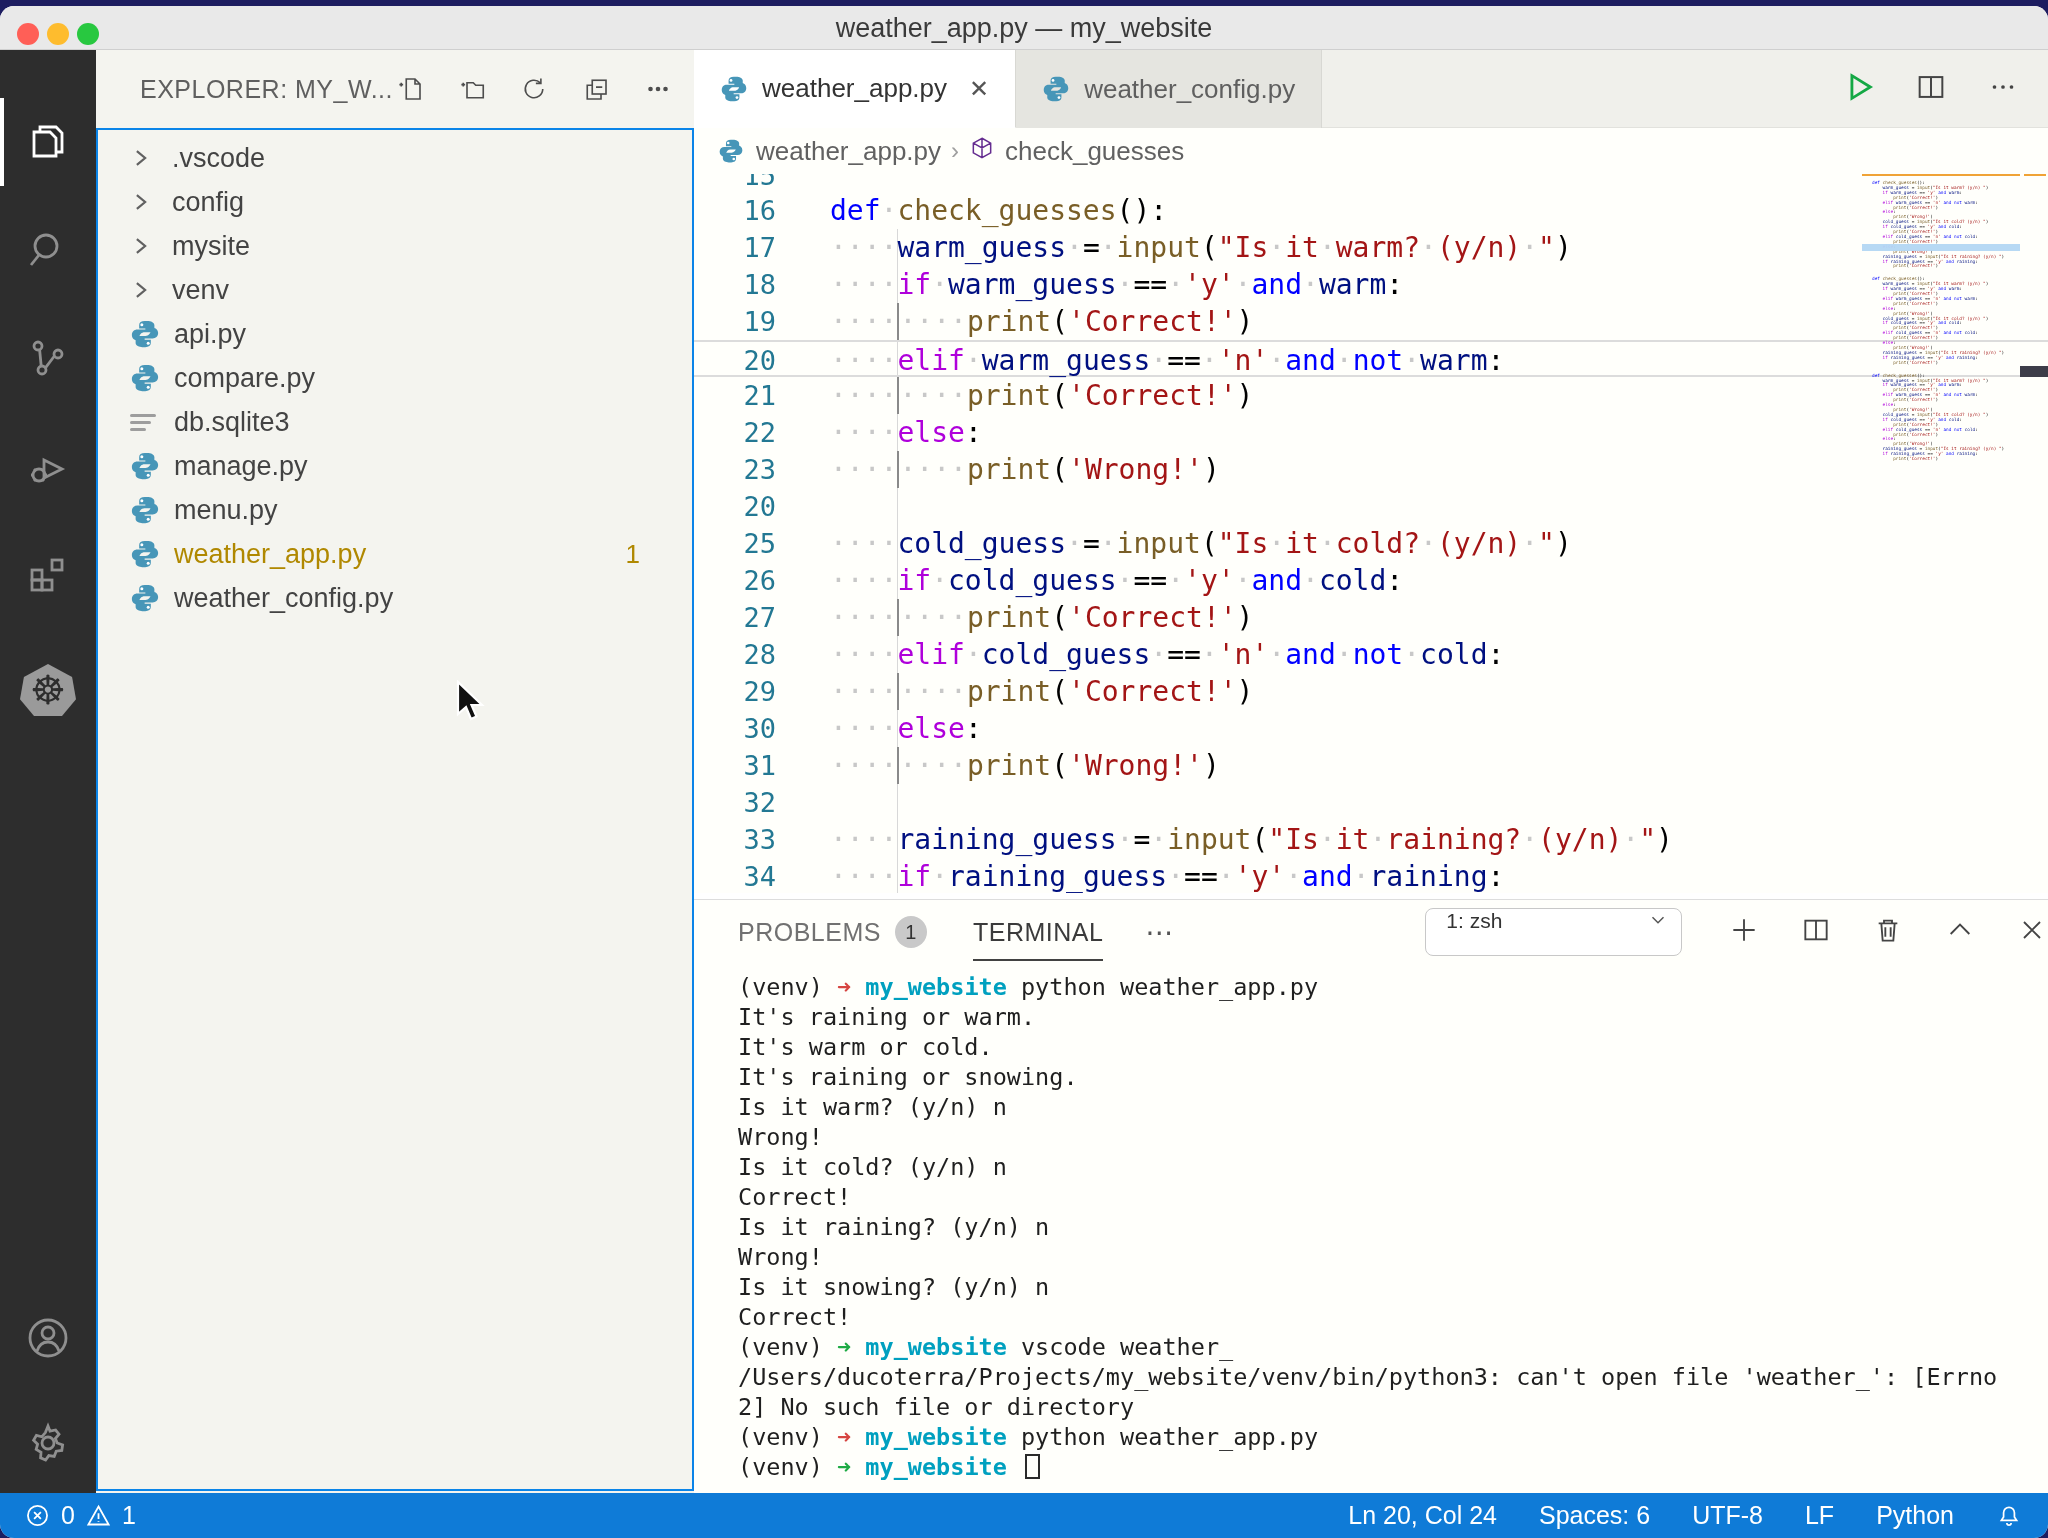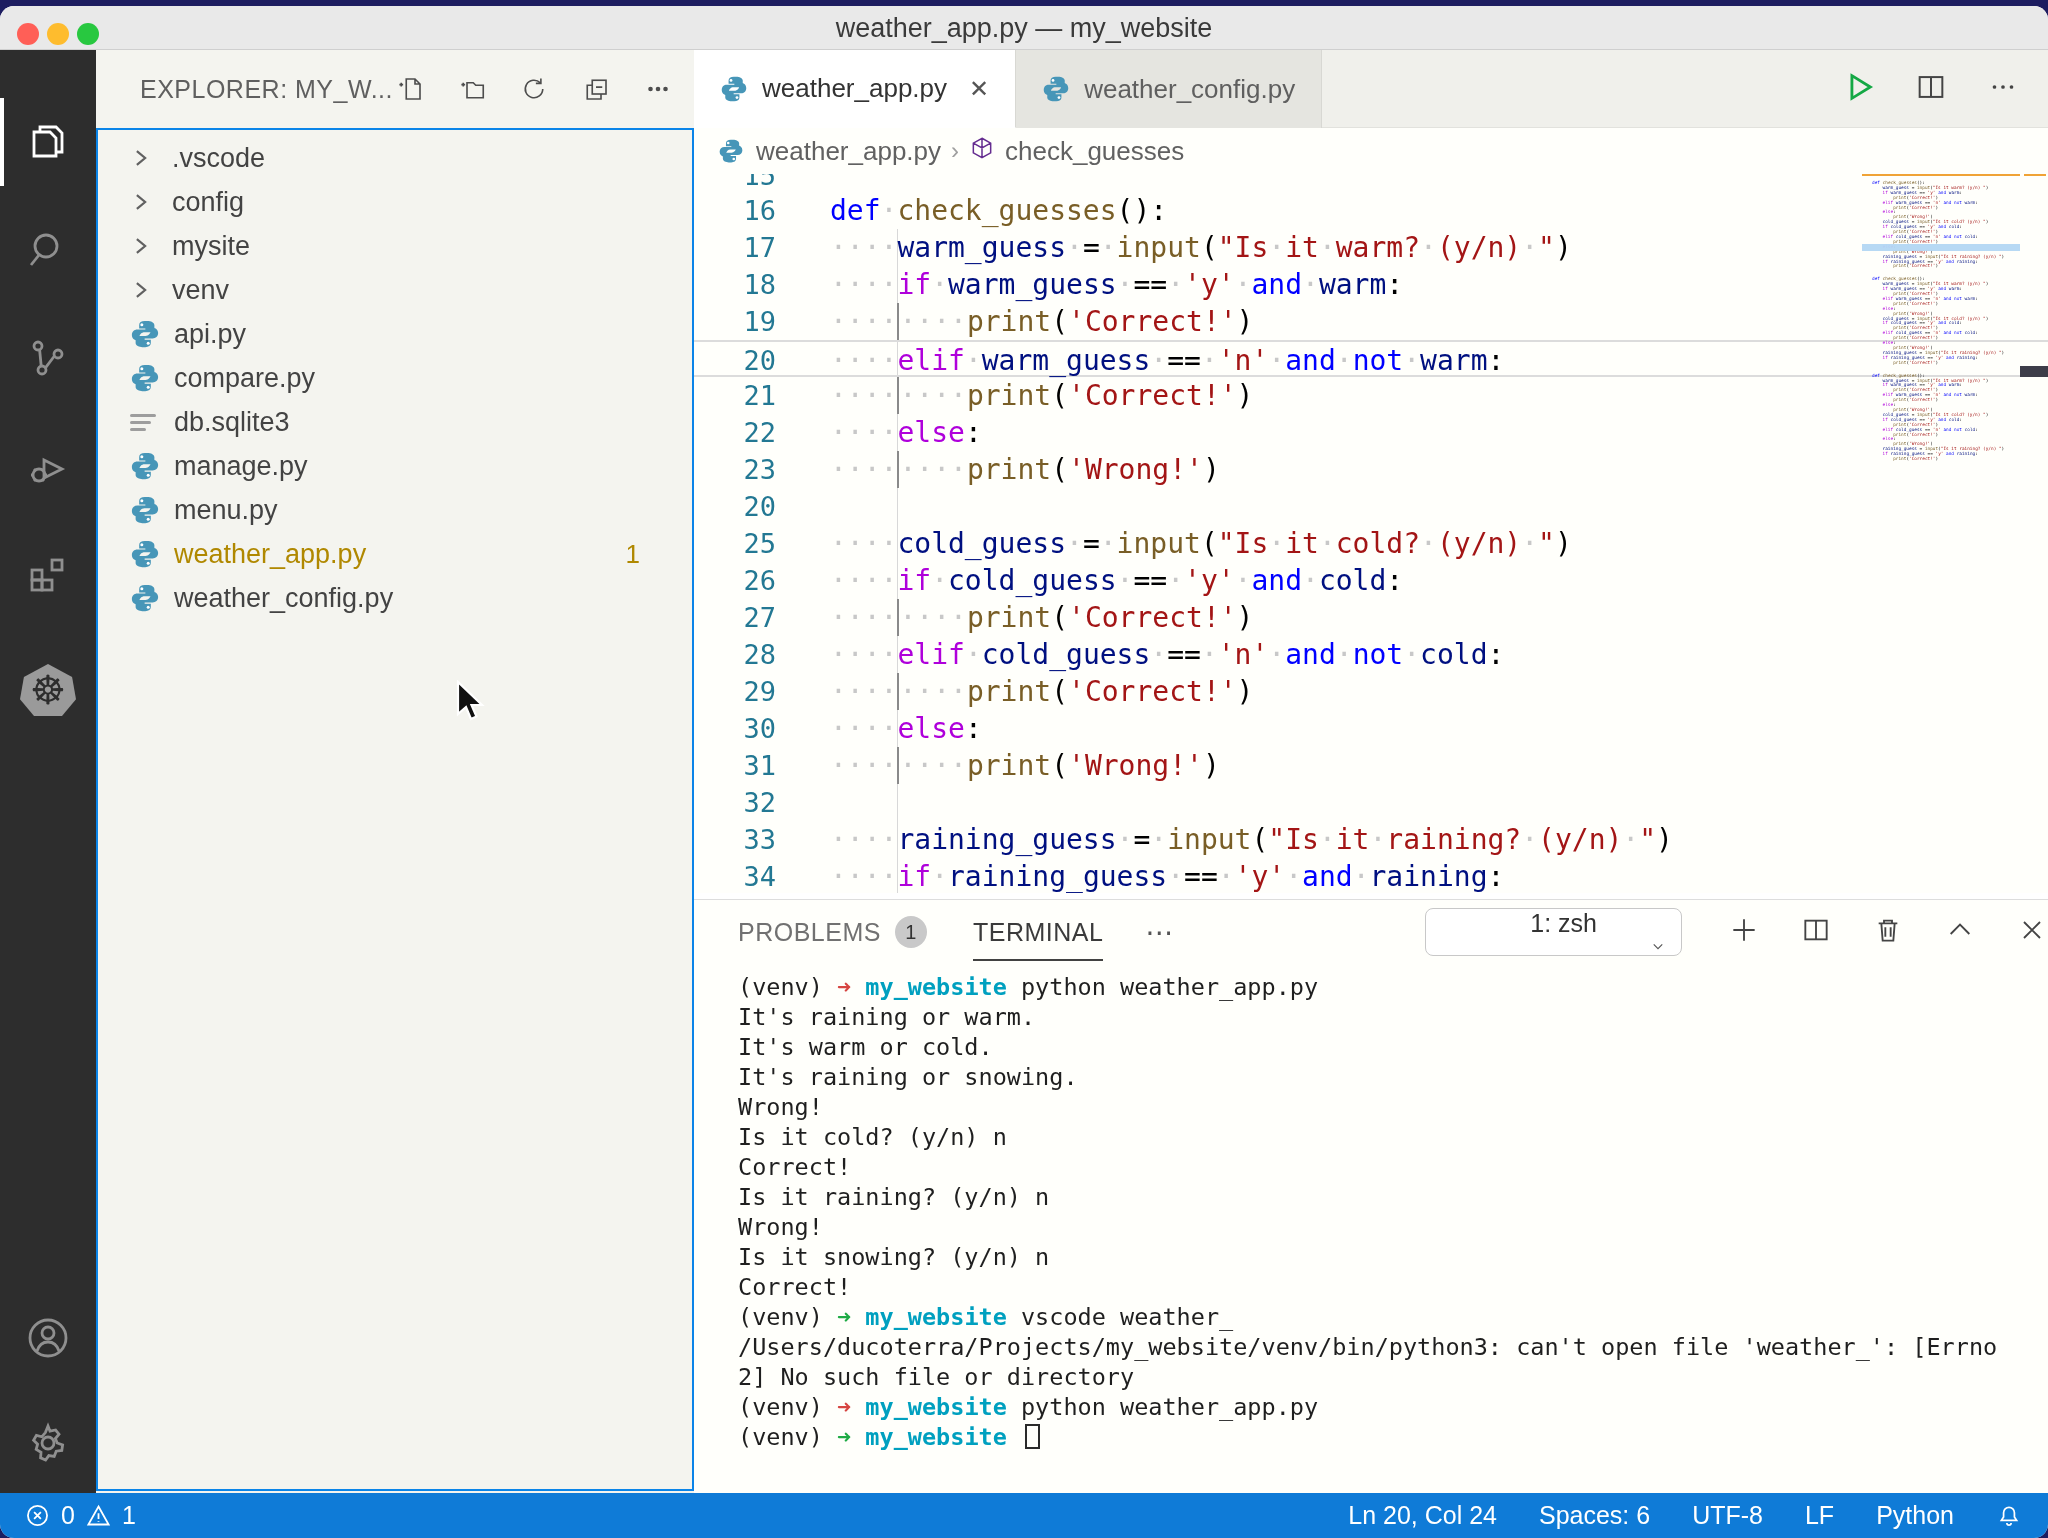--- a/index.html
+++ b/index.html
@@ -95,21 +95,21 @@
            border-top:1px solid #dddddd; }
   .p-header { position:absolute; top:0; left:0; right:0; height:64px; display:flex; align-items:center; }
   .p-tab { font-size:25px; letter-spacing:.5px; display:flex; align-items:center; }
   .p-tab.problems { margin-left:44px; color:#717171; }
   .p-badge { width:32px; height:32px; border-radius:50%; background:#c9c9c9; color:#333; font-size:20px;
              display:flex; align-items:center; justify-content:center; margin-left:14px; }
   .p-tab.terminal { margin-left:46px; color:#3b3b3b; position:relative; }
   .p-tab.terminal .ul { position:absolute; left:0; right:0; bottom:-14px; height:2px; background:#424242; }
   .p-more { margin-left:42px; color:#555; font-size:28px; letter-spacing:2px; }
   .shell-select { margin-left:250px; width:334px; height:48px; background:#fff; border:1px solid #c8c8c8;
-                  border-radius:8px; display:flex; align-items:center; font-size:25px; color:#333;flex-direction:column; }
+                  border-radius:8px; display:flex; font-size:21px; color:#333; }
   .shell-select .lbl { margin-left:20px; }
   .shell-select svg { margin-left:auto; margin-right:12px; width:22px; height:22px; stroke:#555; fill:none; stroke-width:1.6; }
   .p-actions { display:flex; align-items:center; gap:40px; margin-left:46px; }
   .p-actions svg { width:32px; height:32px; stroke:#444; fill:none; stroke-width:1.4; }
   .term { position:absolute; top:72px; left:0; right:0; bottom:0; padding-left:44px; font-family:"DejaVu Sans Mono",monospace;
           font-size:23.5px; line-height:30px; color:#1f1f1f; }
   .t-venv { color:#1f1f1f; }
   .t-arrow.red { color:var(--arrow_red,#d64541); } .t-arrow.green { color:var(--arrow_green,#1fab45); }
   .t-dir { color:var(--term_cyan,#00a0bf); font-weight:bold; }
   .t-cursor { display:inline-block; width:15px; height:25px; border:2px solid #2a2a2a; vertical-align:-4px; margin-left:4px; }
@@ -585,20 +585,21 @@
           <span><svg viewBox="0 0 24 24">
                 <path d="M6 6l12 12M18 6L6 18"></path>
               </svg></span>
         </span>
       </div>
       <div class="term" id="terminal">
           <div class="t-line"><span class="t-venv">(venv) </span><span class="t-arrow red">➜  </span><span class="t-dir">my_website</span><span class="t-cmd"> python weather_app.py</span></div>
           <div class="t-line">It's raining or warm.</div>
           <div class="t-line">It's warm or cold.</div>
           <div class="t-line">It's raining or snowing.</div>
+          <div class="t-line">Is it warm? (y/n) n</div>
           <div class="t-line">Wrong!</div>
           <div class="t-line">Is it cold? (y/n) n</div>
           <div class="t-line">Correct!</div>
           <div class="t-line">Is it raining? (y/n) n</div>
           <div class="t-line">Wrong!</div>
           <div class="t-line">Is it snowing? (y/n) n</div>
           <div class="t-line">Correct!</div>
           <div class="t-line"><span class="t-venv">(venv) </span><span class="t-arrow green">➜  </span><span class="t-dir">my_website</span><span class="t-cmd"> vscode weather_</span></div>
           <div class="t-line">/Users/ducoterra/Projects/my_website/venv/bin/python3: can't open file 'weather_': [Errno</div>
           <div class="t-line">2] No such file or directory</div>

